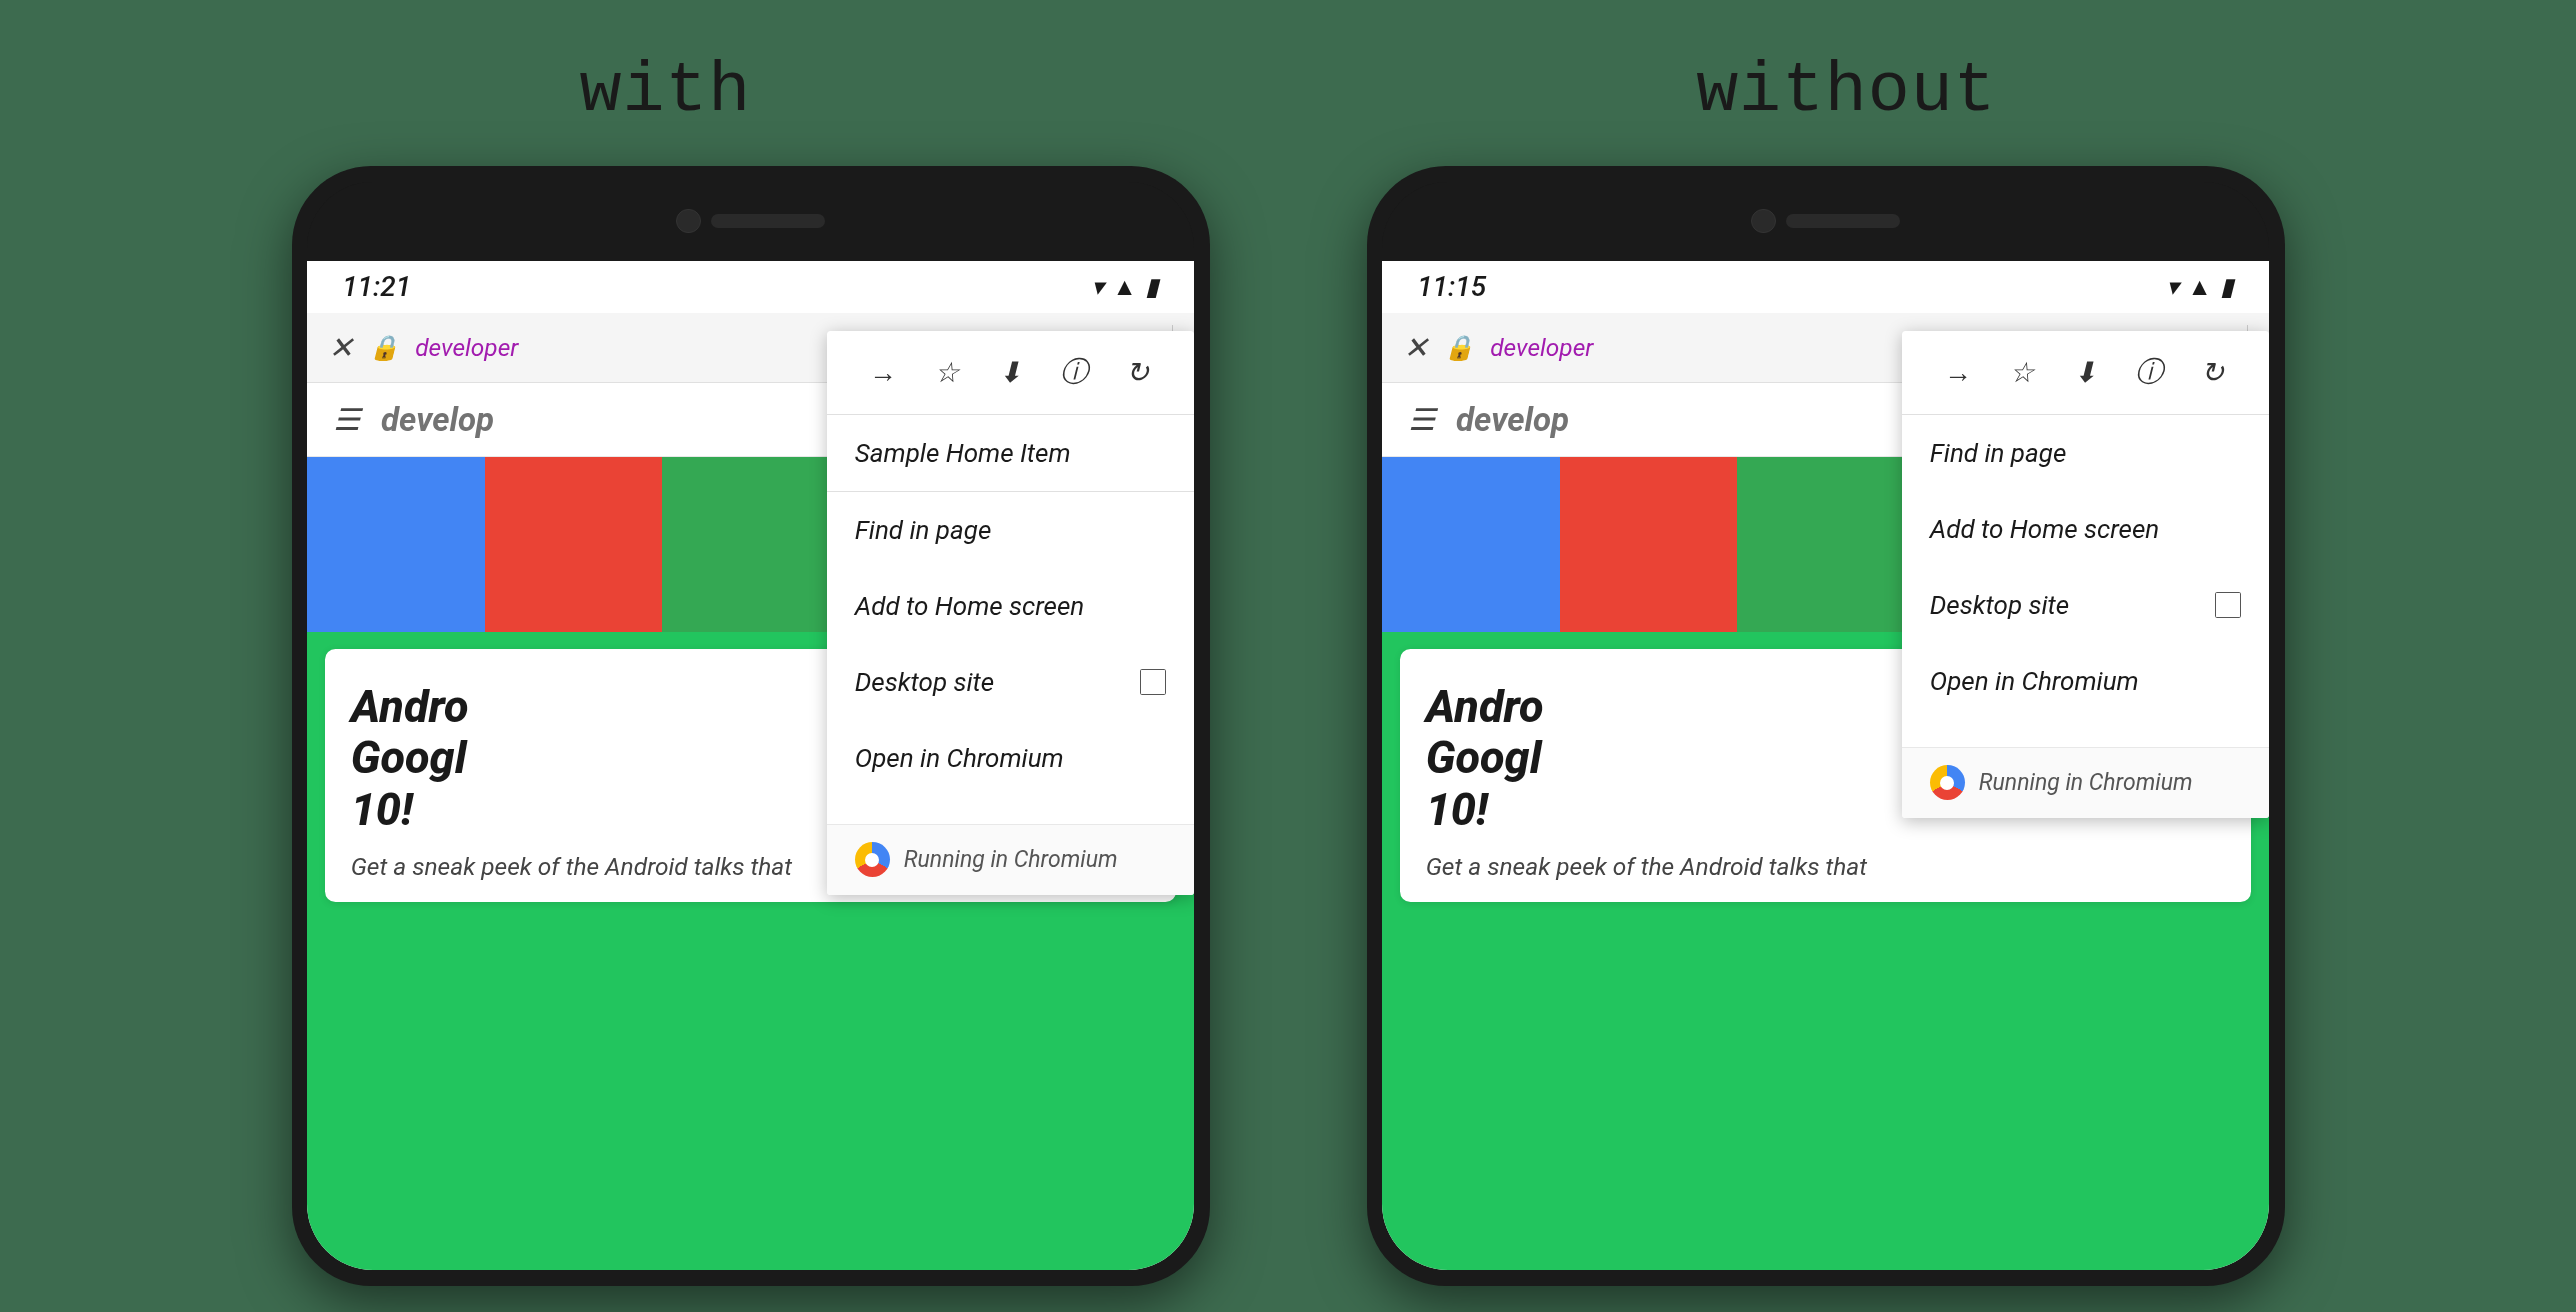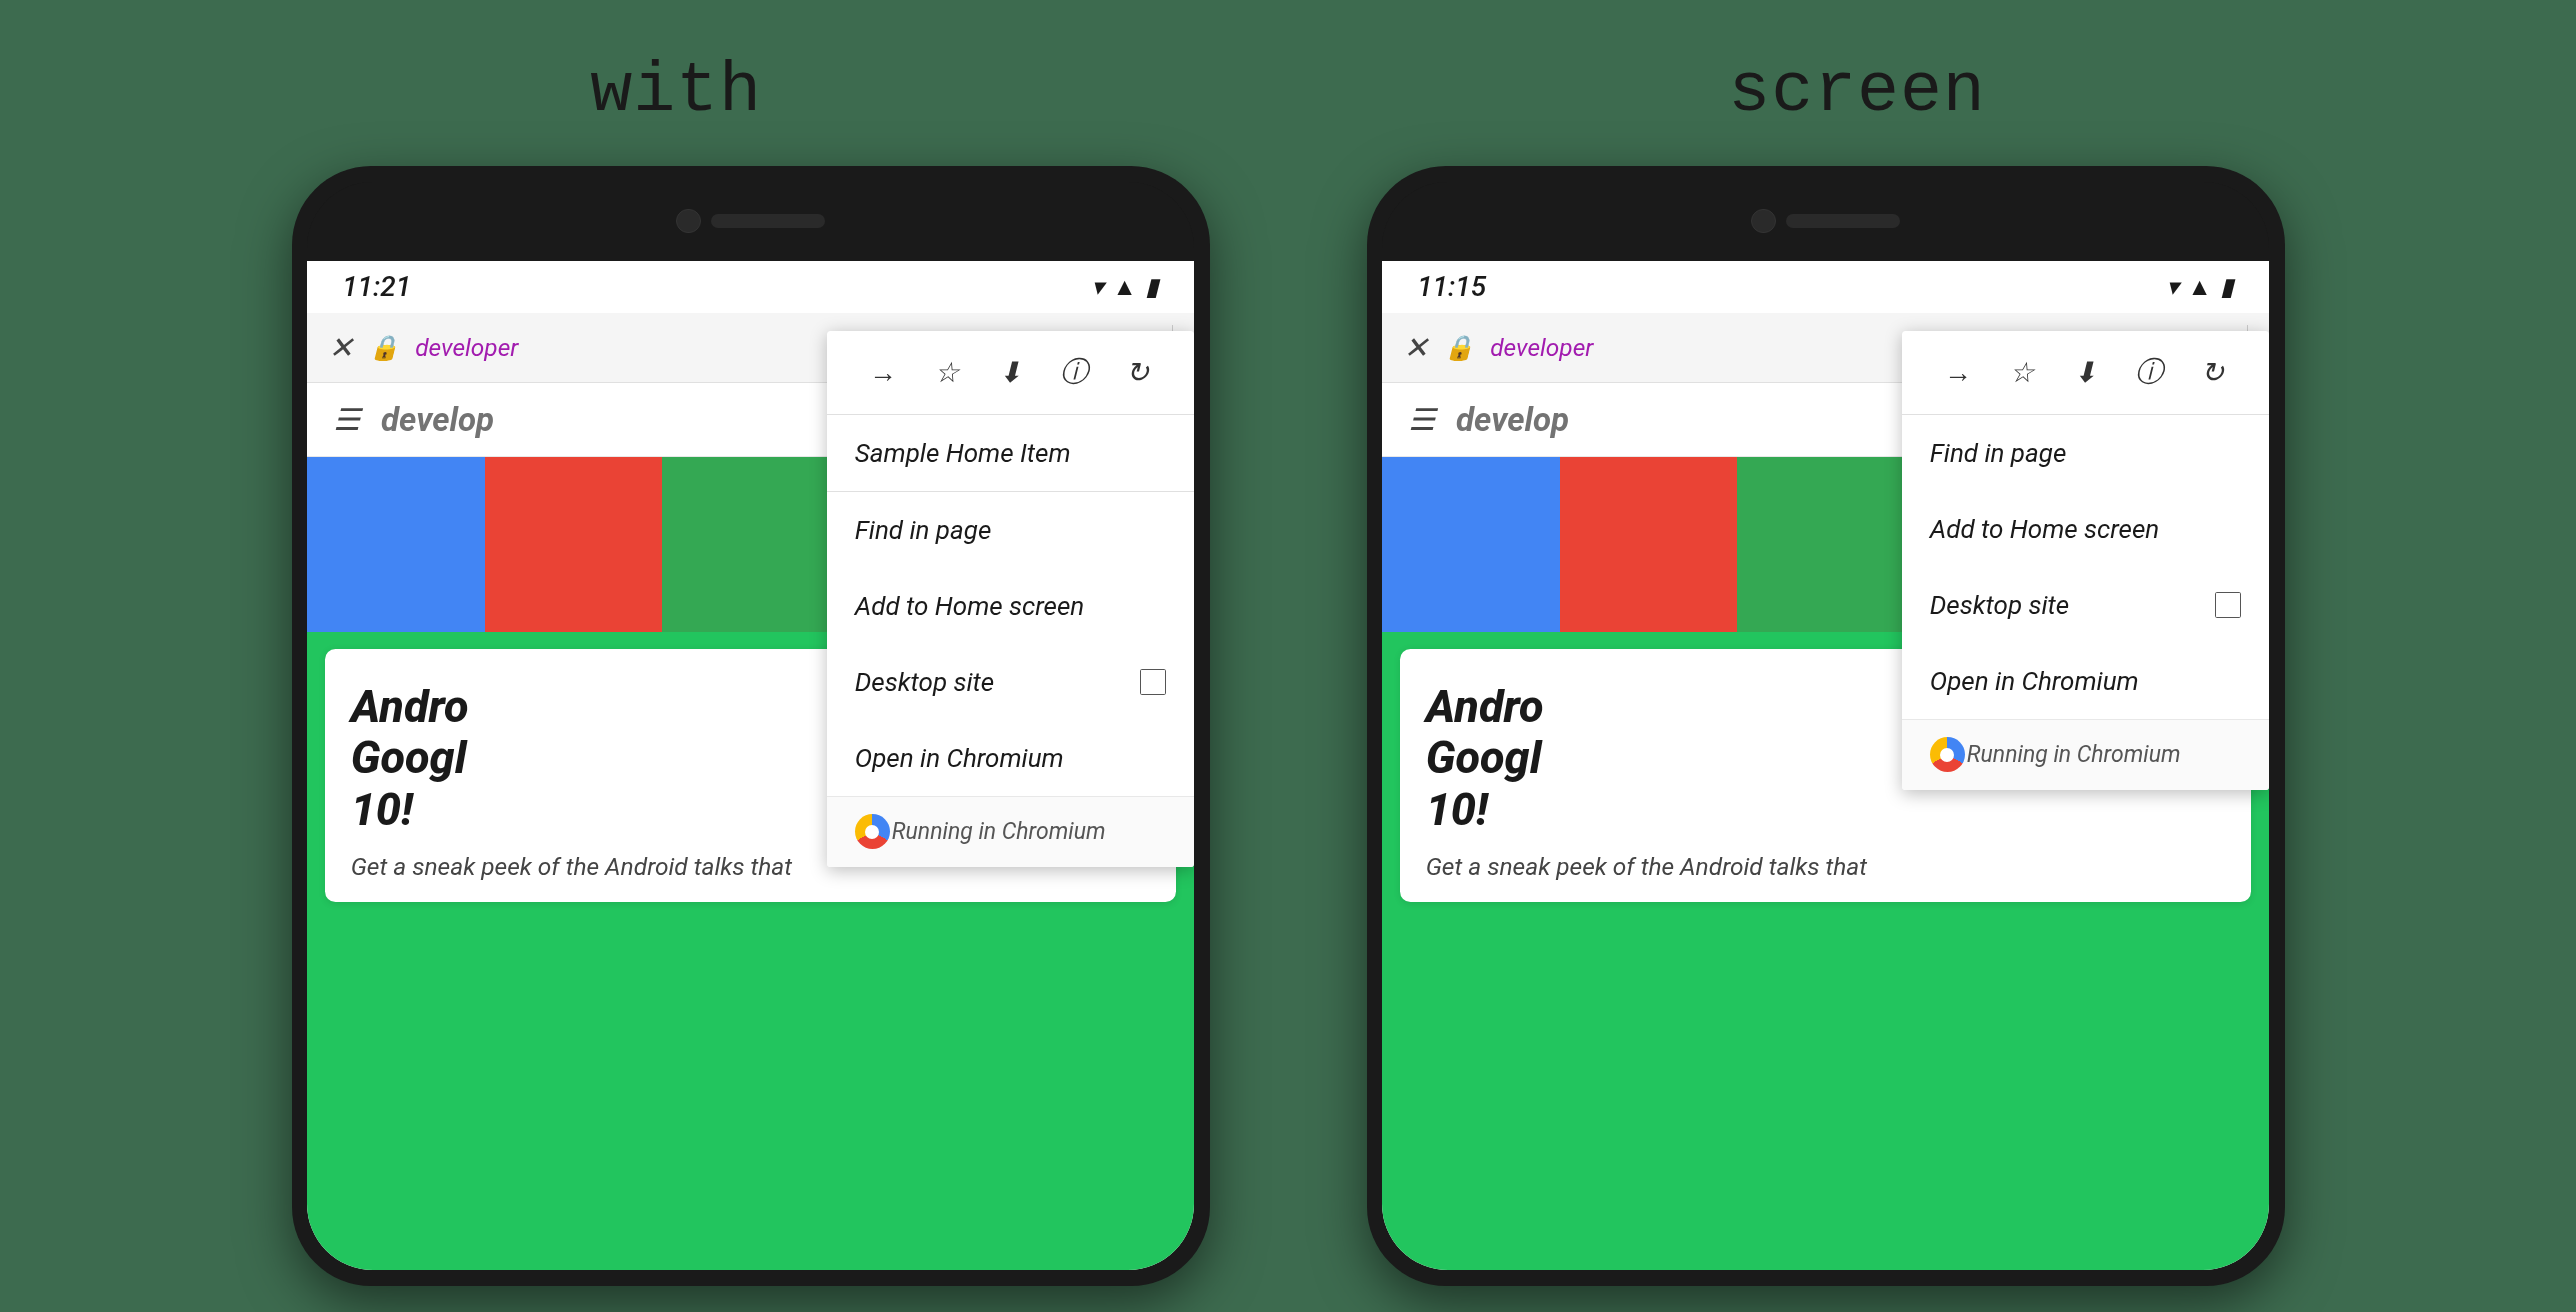--- a/index.html
+++ b/index.html
@@ -227,23 +227,24 @@
       border: 1.7px solid #555;
       border-radius: 1.7px;
       display: inline-block;
     }
 
     
     .menu-footer {
       padding: 17.5px 28px;
       display: flex;
       align-items: center;
-      gap: 2px;
+      gap: 14px;
       border-top: 0.9px solid #e8e8e8;
       background: #fafafa;
+      margin-top: 28px;
     }
 
     .chromium-icon {
       width: 35px;
       height: 35px;
       border-radius: 50%;
       background: conic-gradient(#4285f4 0deg 120deg, #ea4335 120deg 240deg, #fbbc04 240deg 360deg);
       position: relative;
       flex-shrink: 0;
     }
@@ -333,21 +334,21 @@
       font-size: 24.5px;
       color: #444;
       line-height: 1.4;
     }
   </style>
 </head>
 <body>
 
 <div class="top-labels">
   <span class="top-label">with</span>
-  <span class="top-label">screen</span>
+  <span class="top-label">without</span>
 </div>
 
 <div class="phones-container">
 
   <div class="phone-wrapper">
     <div class="phone">
       <div class="phone-inner">
 
         <div class="phone-notch-bar">
           <div class="phone-camera"></div>

